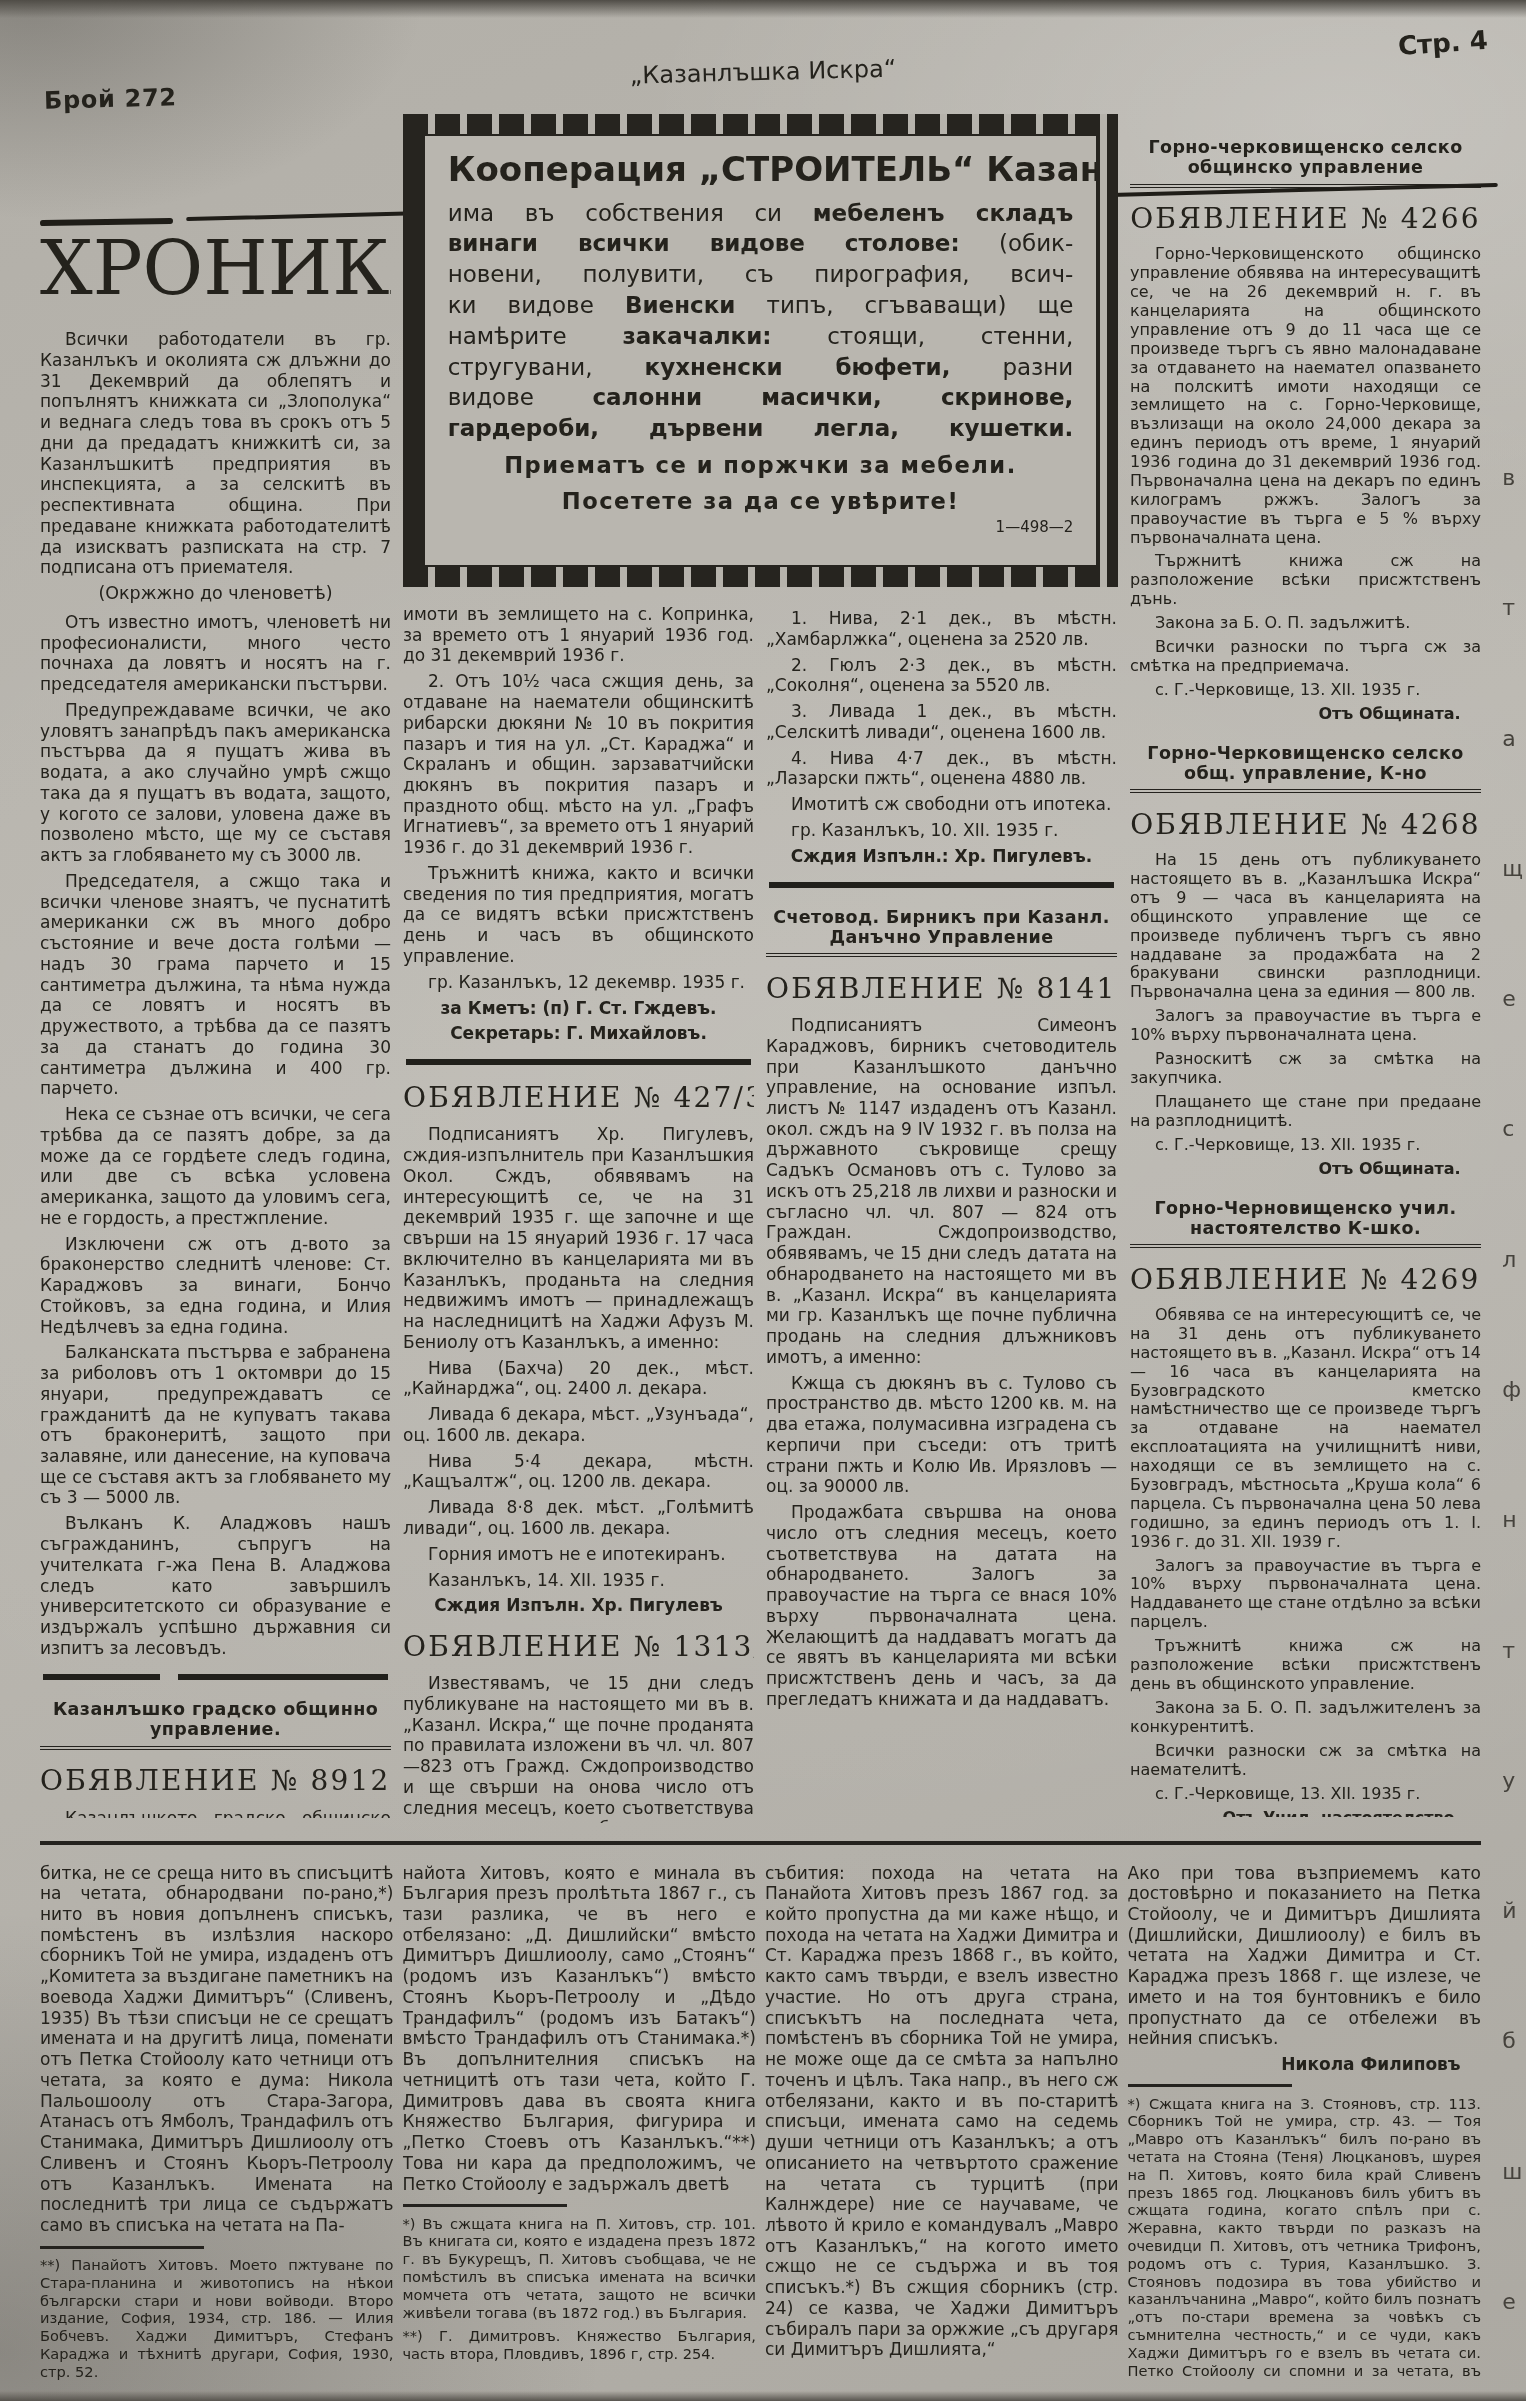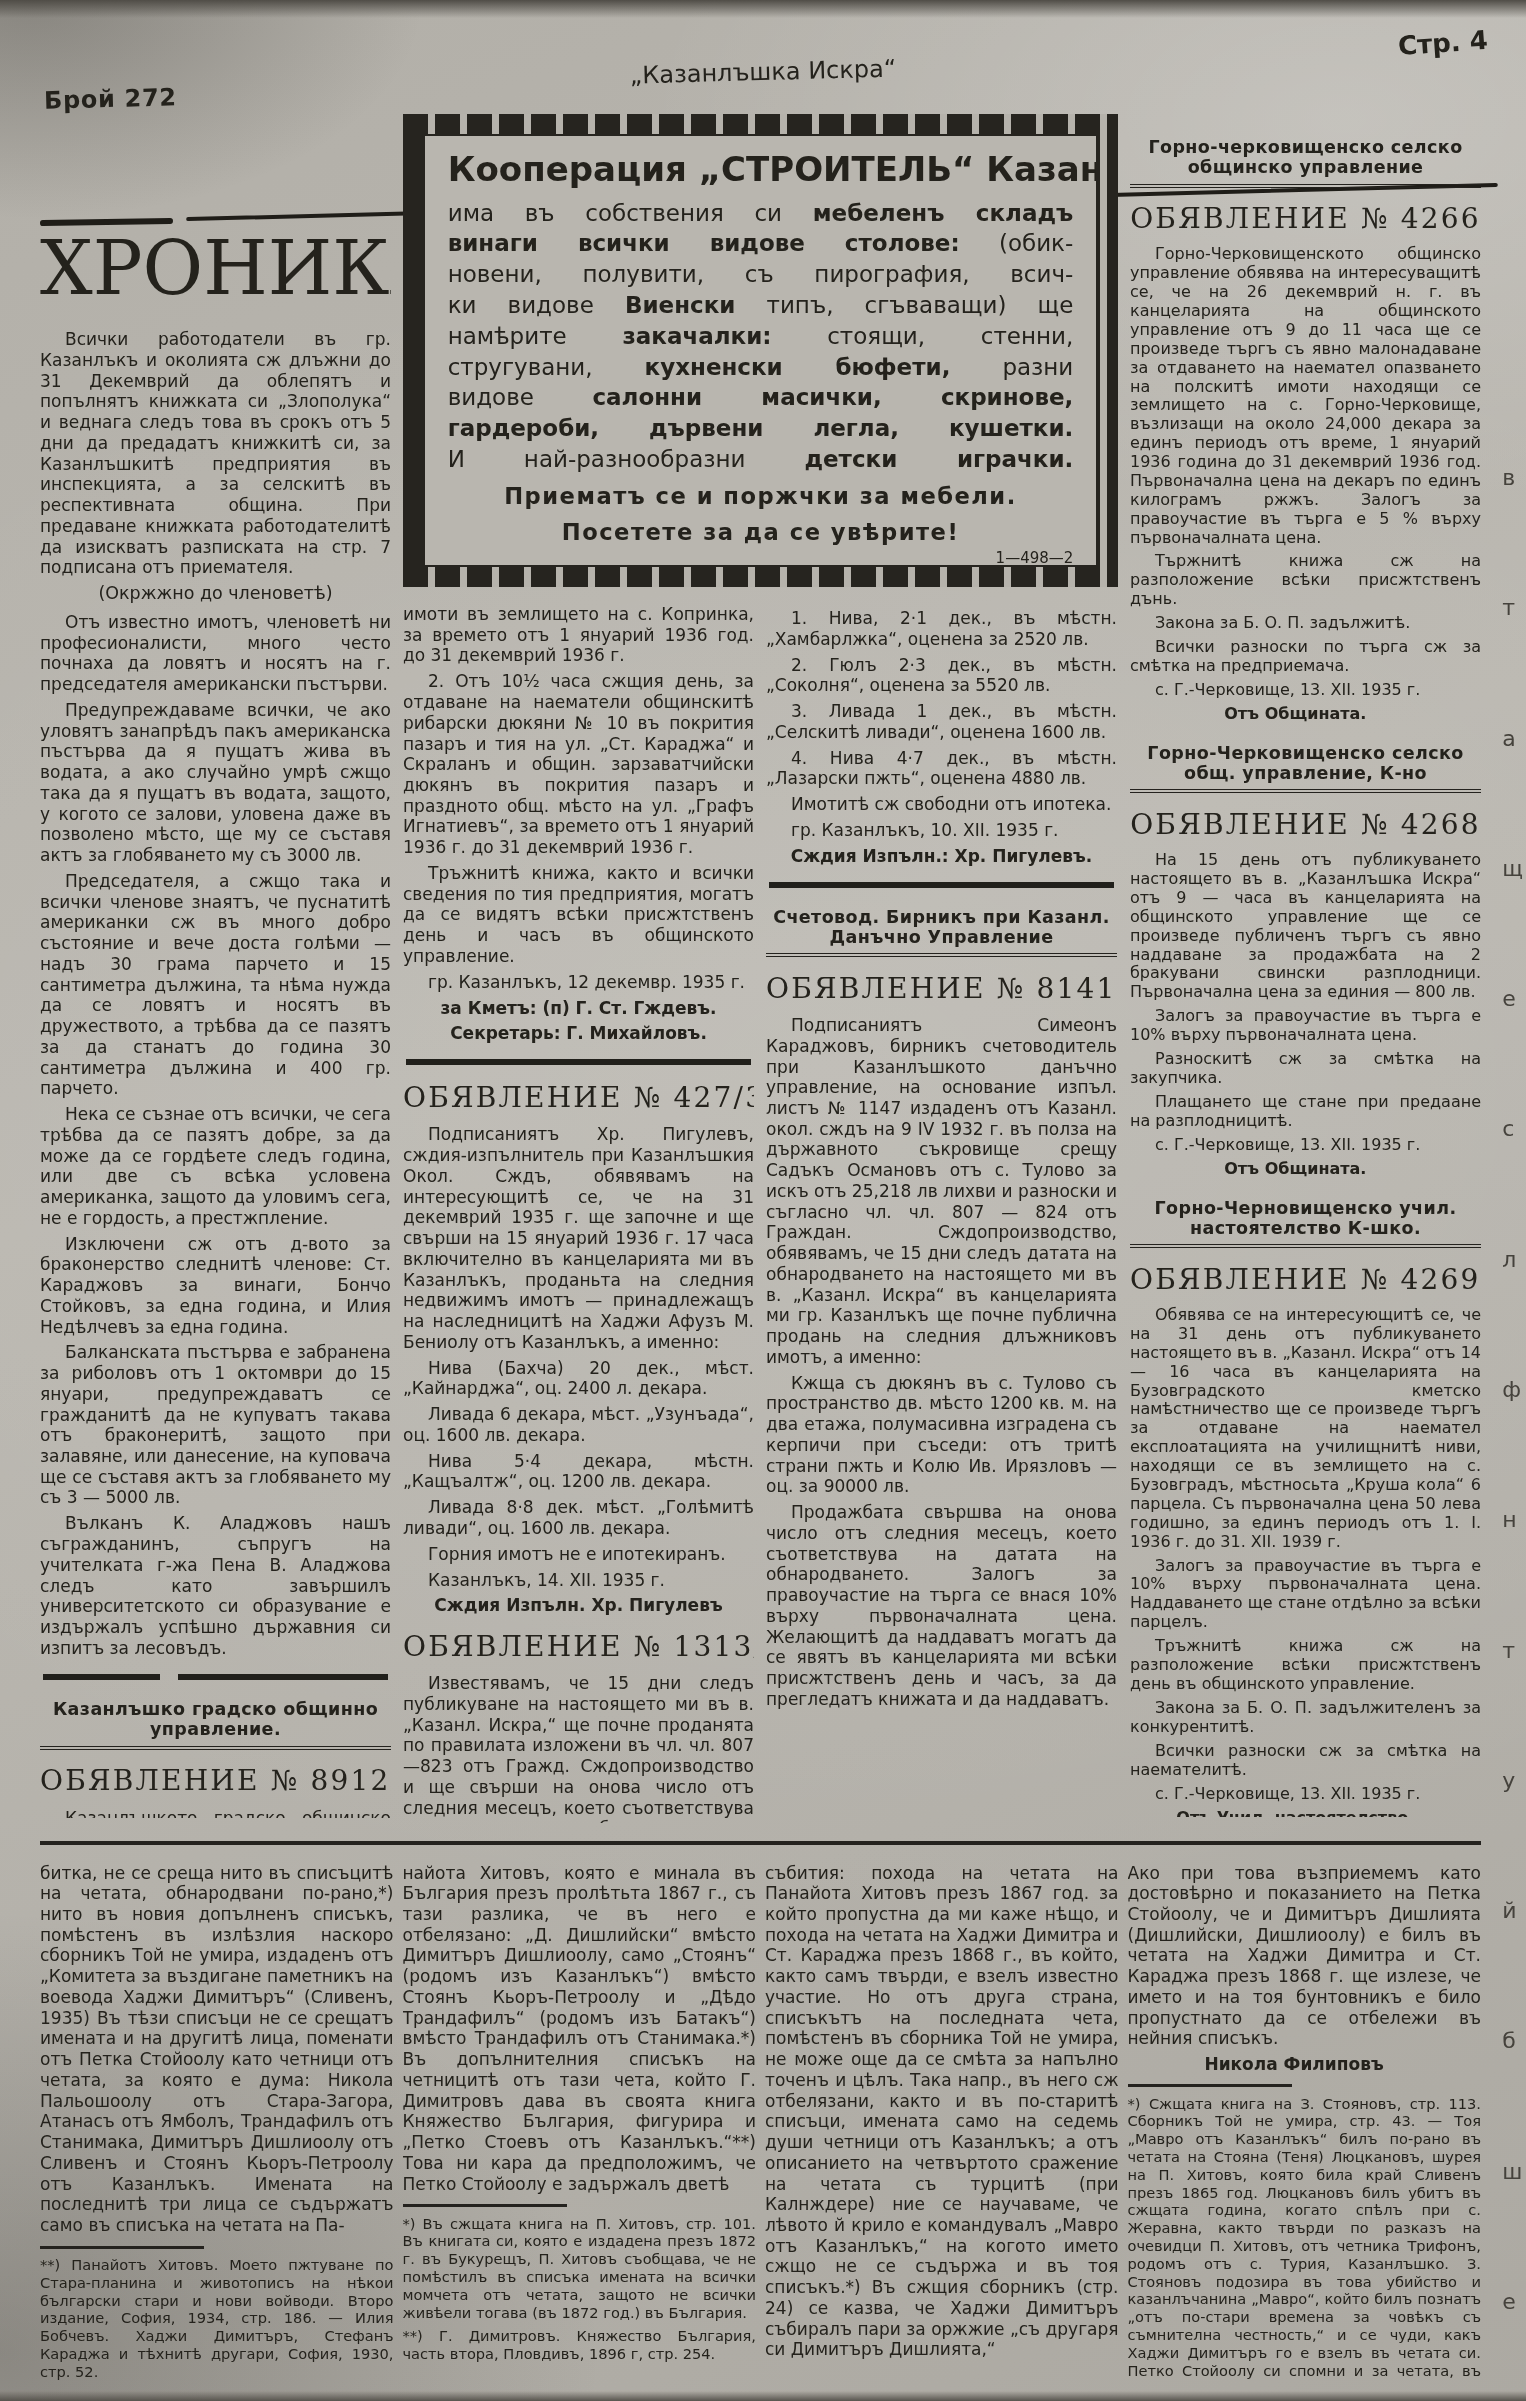--- a/index.html
+++ b/index.html
@@ -31,21 +31,21 @@
   .col-3{left:766px;top:600px;height:1202px;margin-top:8px;}
   .col-4{left:1130px;top:118px;height:1699px;}
   .col-4 .p,.col-4 .c,.col-4 .sig,.col-4 .date{font-size:16px;line-height:1.18;}
 
   .chron-title{font-family:"DejaVu Serif","Liberation Serif",serif;font-size:74px;line-height:1.05;
     text-align:center;margin:1.5px 0 22px;white-space:nowrap;}
   .p{font-size:17px;line-height:1.22;text-align:justify;text-indent:25px;margin:0 0 5.1px;}
   .pn{text-indent:0;}
   .date{text-indent:25px;}
   .c{font-size:17px;font-weight:bold;text-align:center;margin:1.5px 0 5.8px;}
-  .sig{font-size:17px;font-weight:bold;text-align:center;padding-right:20.4px;margin:2.9px 0 8.8px;}
+  .sig{font-size:17px;font-weight:bold;text-align:right;padding-right:20.4px;margin:2.9px 0 8.8px;}
   .ann-h{font-family:"DejaVu Serif","Liberation Serif",serif;font-size:28px;letter-spacing:2.2px;
     text-align:center;margin:14.6px 0 10.2px;font-weight:normal;white-space:nowrap;}
   .sec-h{font-size:17.5px;font-weight:bold;text-align:center;margin:19px 0 13px;padding-bottom:6.6px;
     border-bottom:4.4px double #24221e;letter-spacing:0.4px;}
   .sub-h{font-size:20.4px;font-weight:bold;text-align:center;margin:13px 0 1.5px;}
   .sub-n{font-size:17.5px;text-align:center;margin:0 0 8.8px;}
   .rule{height:5.8px;background:#21201b;margin:16px 2.9px;}
   .rule-broken{background:linear-gradient(90deg,#21201b 0 34%,transparent 34% 39%,#21201b 39% 100%);}
   .fn{font-size:14.6px;line-height:1.22;text-align:justify;margin:0 0 5.8px;}
   .fn-rule{width:164px;height:2.9px;background:#24221e;margin:10.2px 0 7.3px;}
@@ -90,21 +90,20 @@
       <div class="ad-title">Кооперация „СТРОИТЕЛЬ“ Казанлъкъ</div>
       <div>
           <div class="ad-line">има въ собствения си <b>мебеленъ складъ</b></div>
           <div class="ad-line"><b>винаги всички видове столове:</b> (обик-</div>
           <div class="ad-line">новени, полувити, съ пирография, всич-</div>
           <div class="ad-line">ки видове <b>Виенски</b> типъ, сгъваващи) ще</div>
           <div class="ad-line">намѣрите <b>закачалки:</b> стоящи, стенни,</div>
           <div class="ad-line">стругувани, <b>кухненски бюфети,</b> разни</div>
           <div class="ad-line">видове <b>салонни масички, скринове,</b></div>
           <div class="ad-line"><b>гардероби, дървени легла, кушетки.</b></div>
-          <div class="ad-line">И най-разнообразни <b>детски играчки.</b></div>
           <div class="ad-line ad-center">Приематъ се и поржчки за мебели.</div>
           <div class="ad-line ad-center">Посетете за да се увѣрите!</div>
           <div class="ad-ref">1—498—2</div>
         </div>
     </div>
   </div>
 
   <div class="col col-1">
       <div class="chron-title">ХРОНИКА</div>
       <div class="p">Всички работодатели въ гр. Казанлъкъ и околията сж длъжни до 31 Декемврий да облепятъ и попълнятъ книжката си „Злополука“ и веднага следъ това въ срокъ отъ 5 дни да предадатъ книжкитѣ си, за Казанлъшкитѣ предприятия въ инспекцията, а за селскитѣ въ респективната община. При предаване книжката работодателитѣ да изискватъ разписката на стр. 7 подписана отъ приемателя.</div>

